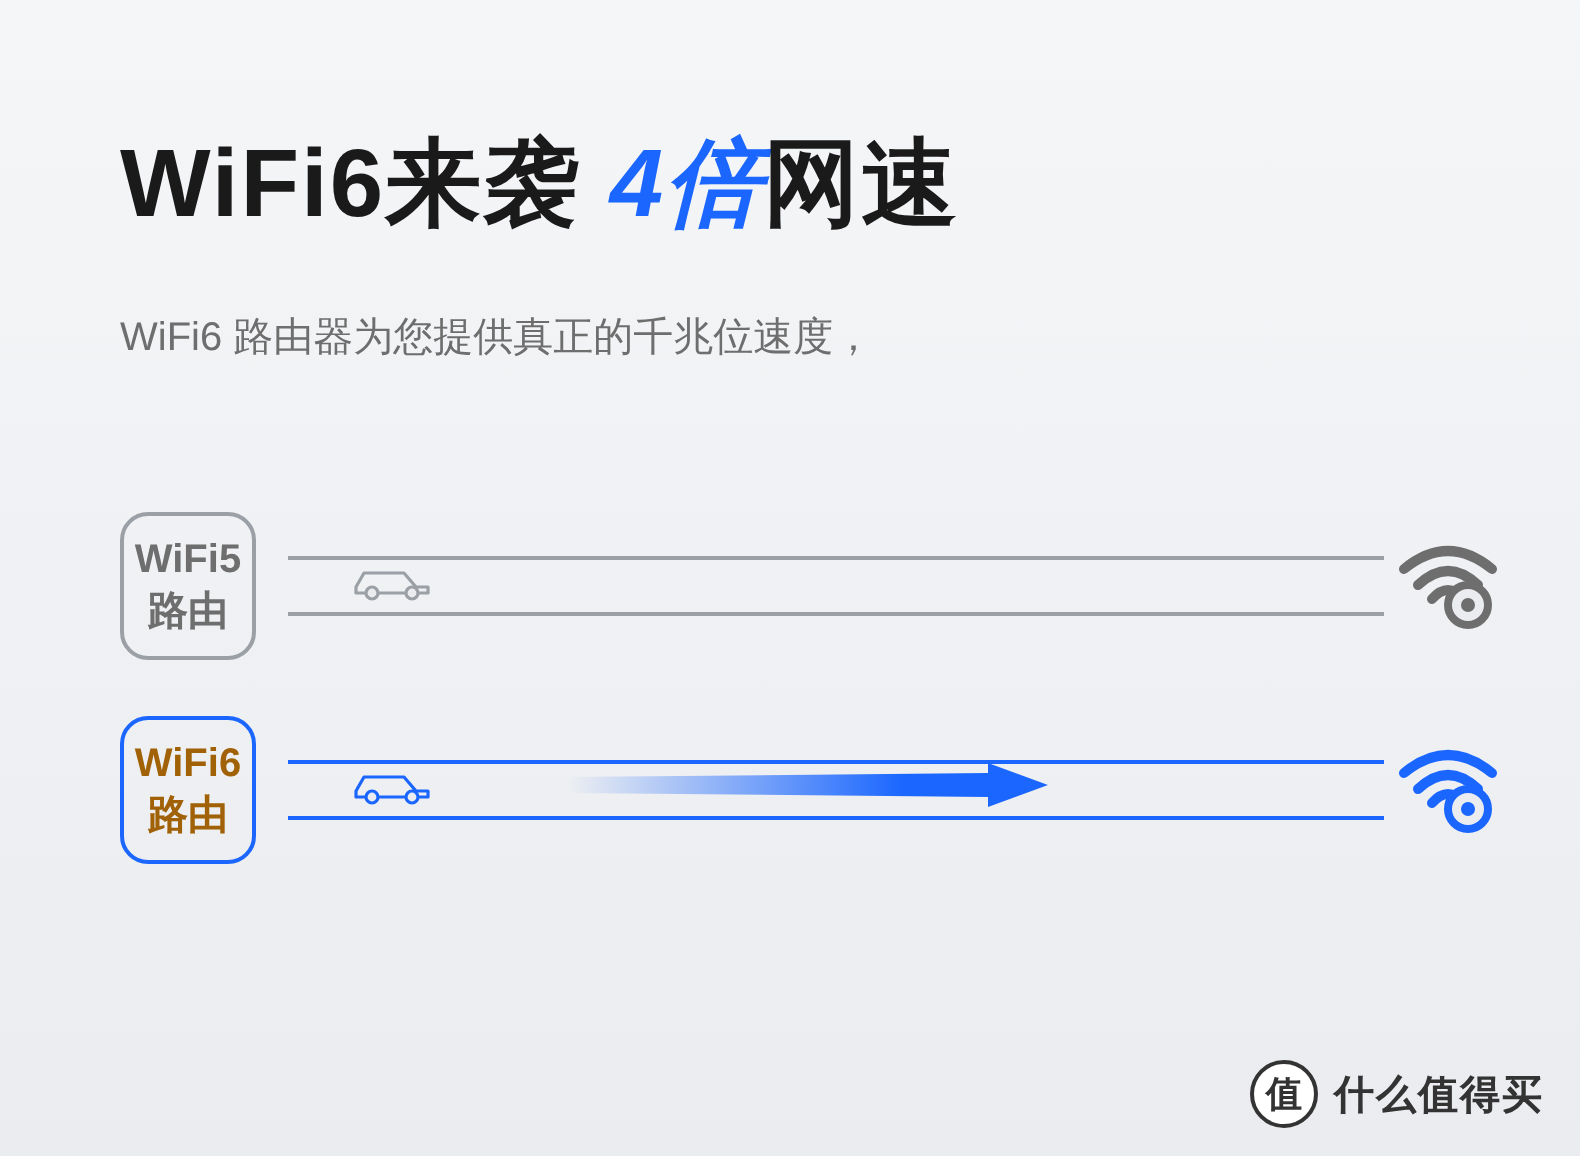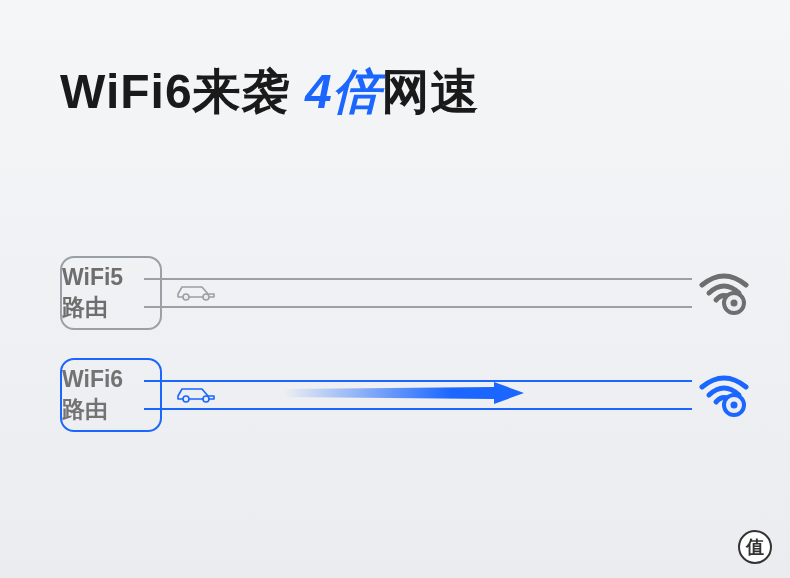--- a/index.html
+++ b/index.html
@@ -36,35 +36,36 @@
     position: relative;
   }
   .row {
     position: relative;
     height: 74px;
     margin-bottom: 28px;
     display: flex;
     align-items: center;
   }
   .badge {
-    width: 102px;
+    width: 68px;
     height: 74px;
     border-radius: 14px;
     display: flex;
     flex-direction: column;
+    align-items: center;
     justify-content: center;
-    font-size: 23px;
+    font-size: 20px;
     font-weight: 600;
     line-height: 1.3;
     position: relative;
     z-index: 2;
     background: transparent;
   }
   .badge.gray { border: 2px solid #9aa0a6; color: #6e6e6e; }
-  .badge.blue { border: 2px solid #1a66ff; color: #737373; }
+  .badge.blue { border: 2px solid #1a66ff; color: #a16207; }
   .track {
     position: absolute;
     left: 84px;
     right: 60px;
     height: 30px;
     top: 50%;
     transform: translateY(-50%);
   }
   .line {
     position: absolute;
@@ -114,21 +115,21 @@
   }
 </style>
 </head>
 <body>
 
 <div class="container">
   <h1 class="title">
     <span>WiFi6来袭 </span><span class="accent">4倍</span><span>网速</span>
   </h1>
   <p class="subtitle">
-    <br>
+    <span>WiFi6 路由器为您提供真正的千兆位速度，</span><br>
   </p>
 
   <div class="diagram">
 
     <div class="row">
       <div class="badge gray">
         <span>WiFi5</span>
         <span>路由</span>
       </div>
       <div class="track gray">
@@ -190,13 +191,14 @@
           <circle cx="38" cy="36" r="3.5" fill="#1a66ff"></circle>
         </svg>
       </span>
     </div>
 
   </div>
 </div>
 
 <div class="watermark">
   <div class="circle">值</div>
+  <div class="txt">什么值得买</div>
 </div>
 
 </body></html>

